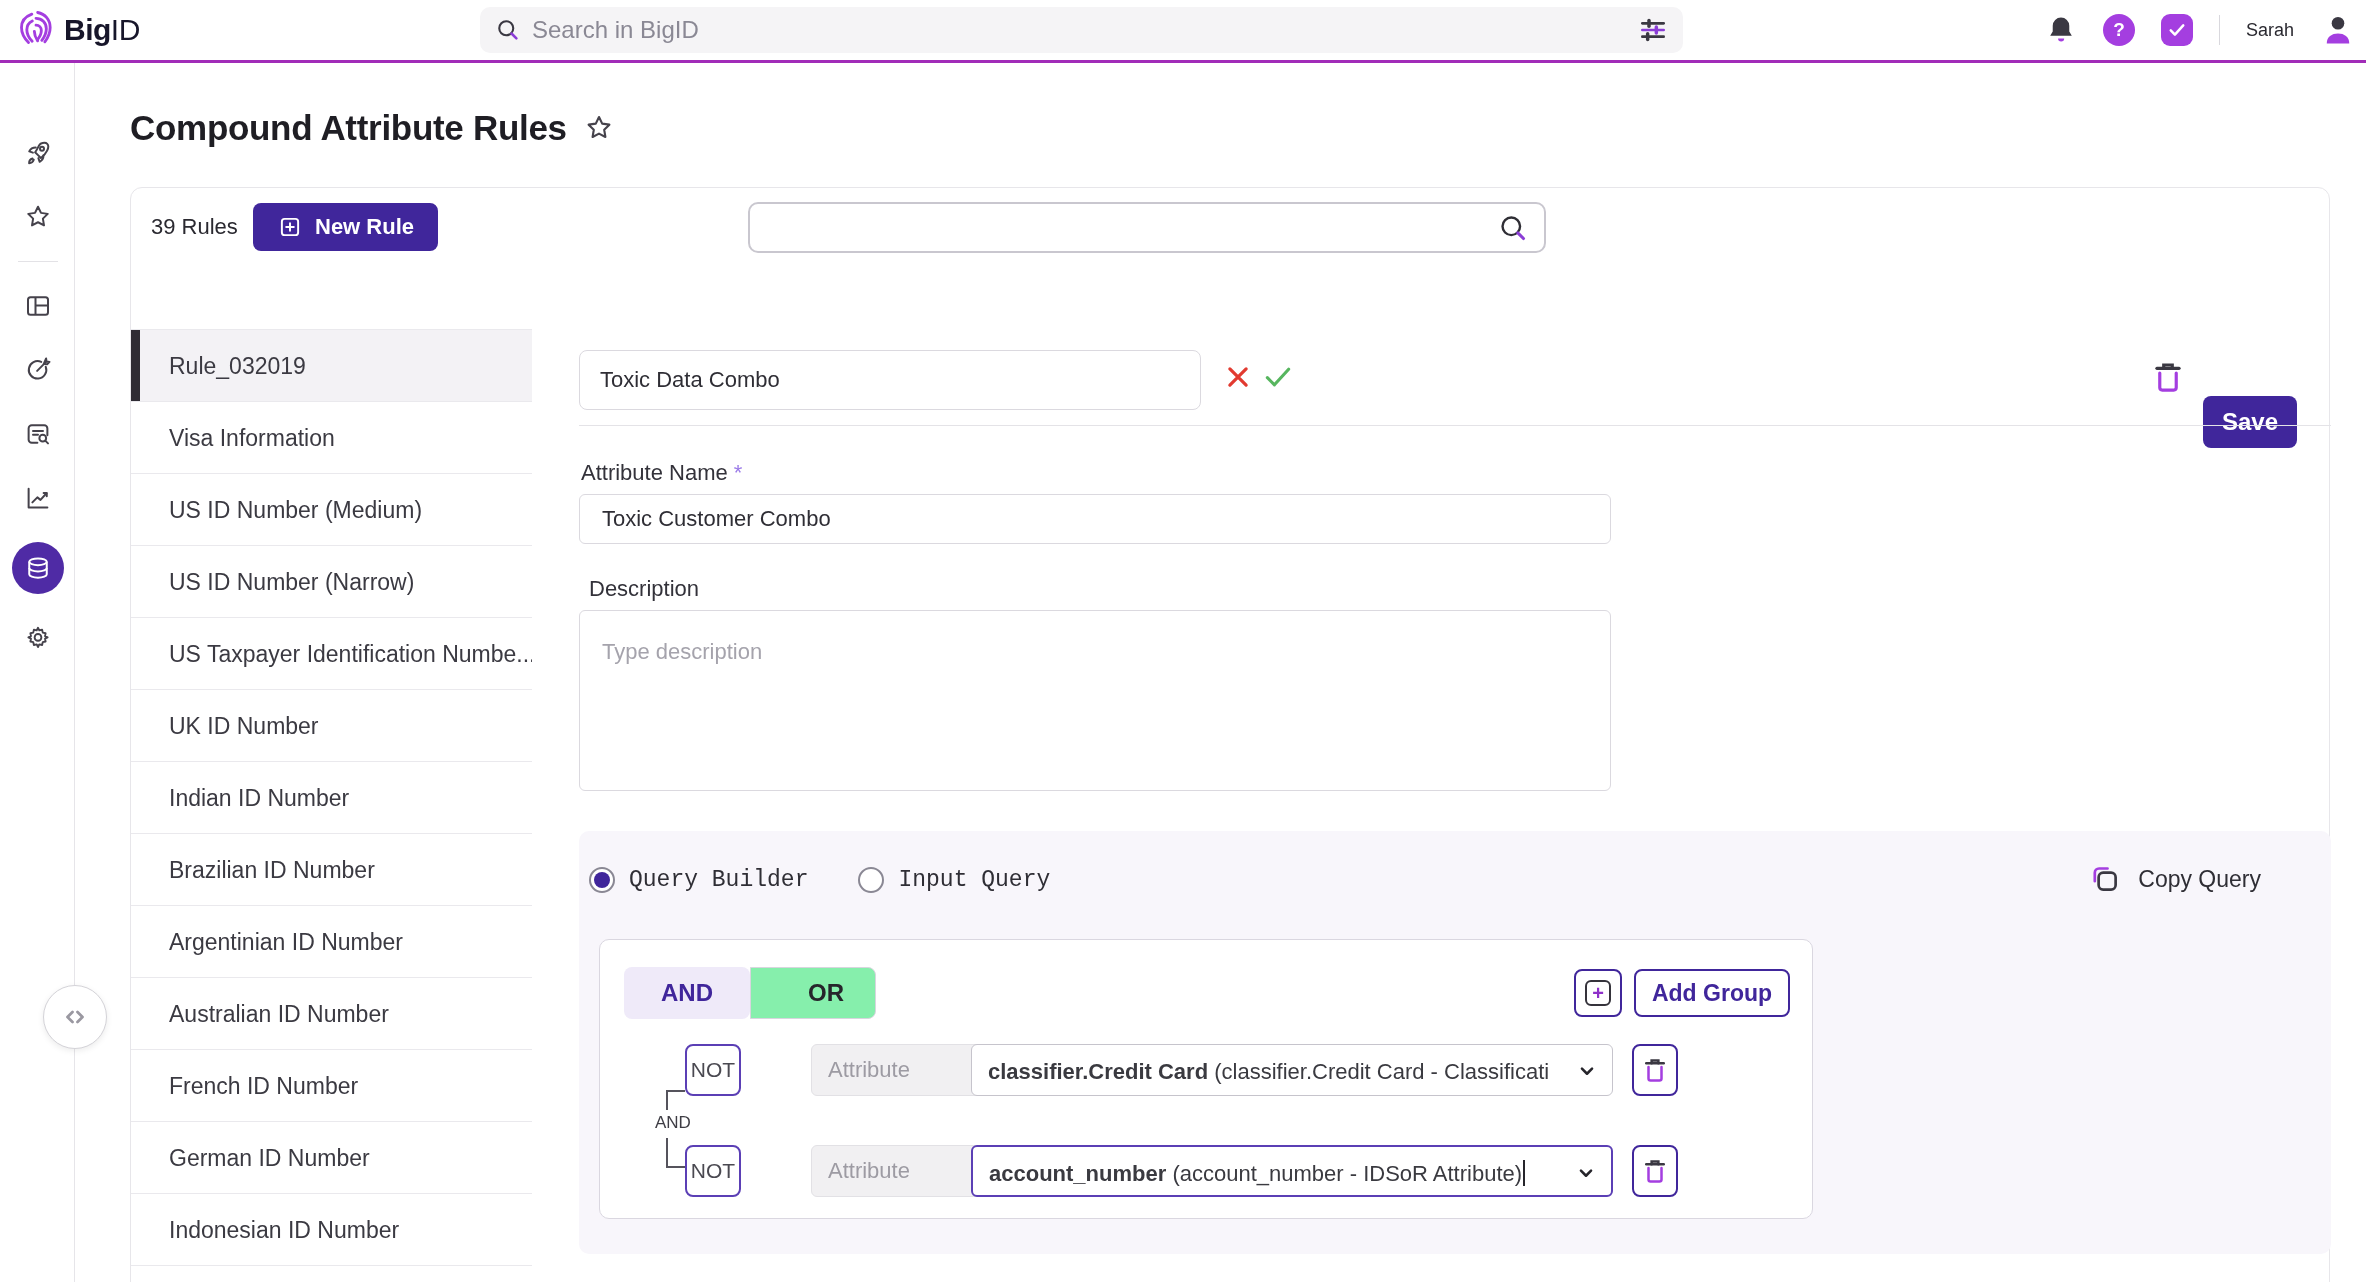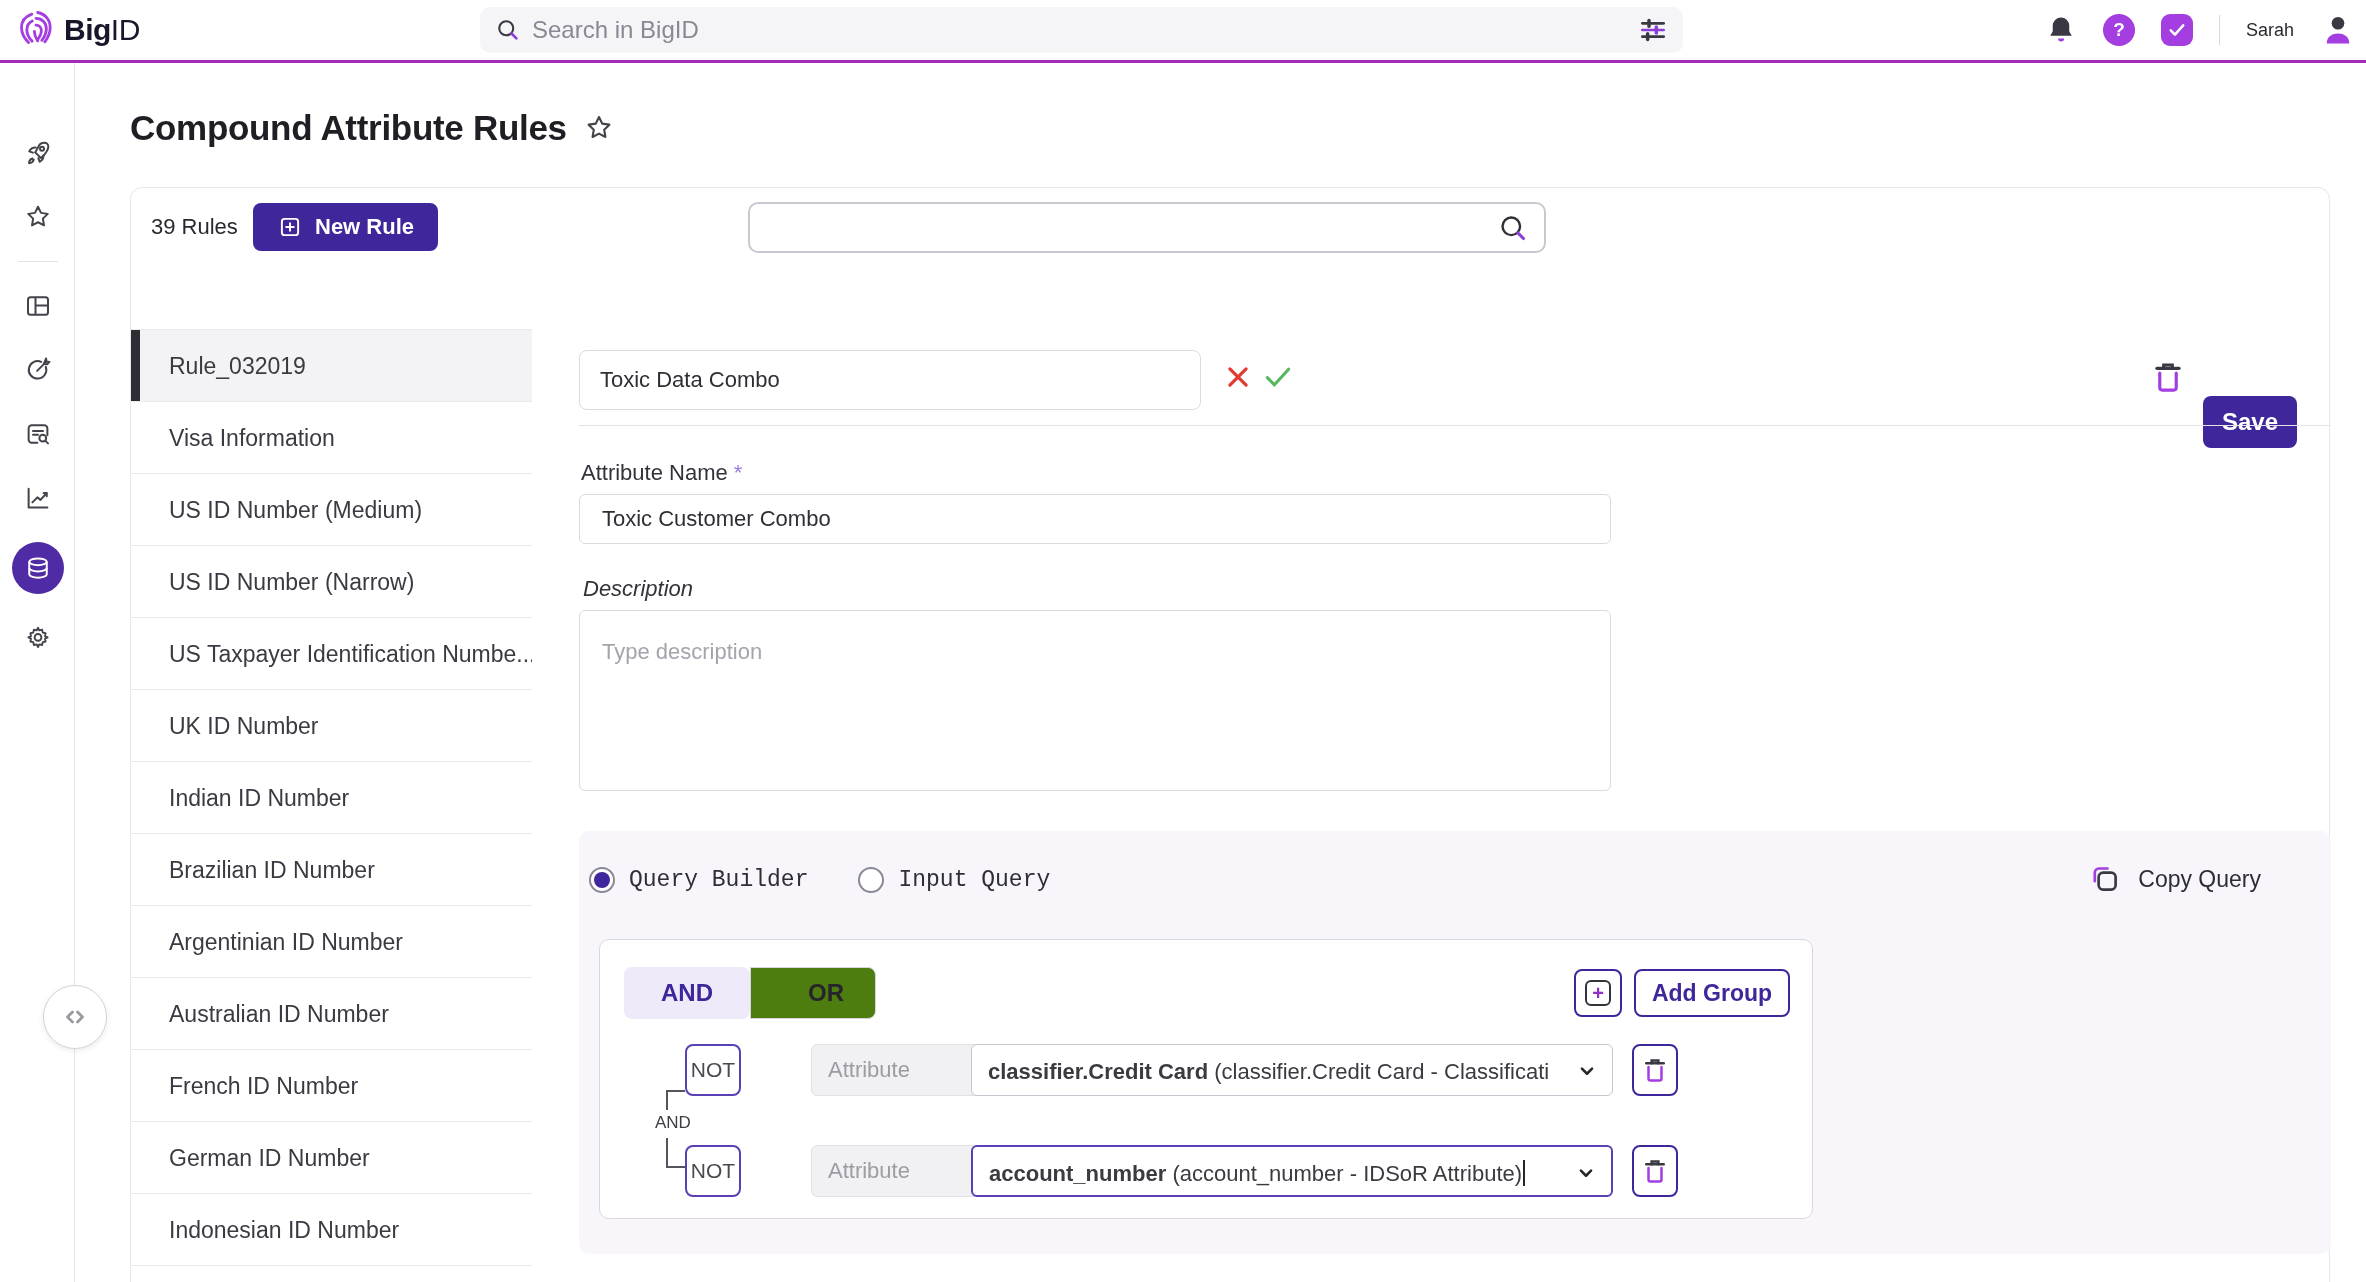--- a/index.html
+++ b/index.html
@@ -77,21 +77,21 @@
   .trash-top { position:absolute; left:1570px; top:4px; width:40px; height:46px; background:none; border:none; cursor:pointer; }
   .save-btn { position:absolute; left:1624px; top:0; width:94px; height:52px; background:#40269b; border:none;
     border-radius:8px; color:#fff; font-size:24px; font-weight:600; font-family:inherit; cursor:pointer;margin-top:46px; }
   .name-divider { position:absolute; left:0; top:237px; width:1752px; height:1px; background:#e4e3e7; }
 
   .field-label { font-size:22px; color:#33323a; }
   .req { color:#9b7be8; }
   .attr-label { position:absolute; left:2px; top:272px; }
   .attr-input { position:absolute; left:0; top:306px; width:1032px; height:50px; border:1px solid #dbd9df;
     border-radius:6px; font-size:22px; color:#2f2e35; padding:0 22px; font-family:inherit; outline:none; }
-  .desc-label { position:absolute; left:4px; top:388px;font-style:italic; }
+  .desc-label { position:absolute; left:10px; top:388px; }
   .desc-area { position:absolute; left:0; top:422px; width:1032px; height:181px; border:1px solid #dbd9df;
     border-radius:6px; font-size:22px; padding:28px 22px; font-family:inherit; color:#4c1d95; resize:none; outline:none; }
   .desc-area::placeholder { color:#a5a3ac; }
 
   
   .query-section { position:absolute; left:0; top:643px; width:1752px; height:423px; background:#f8f6fb;
     border-radius:10px; }
   .mode-row { position:absolute; left:10px; top:36px; display:flex; align-items:center; gap:50px;font-family:Liberation Mono, monospace; }
   .radio-opt { display:flex; align-items:center; gap:14px; cursor:pointer; }
   .radio { width:26px; height:26px; border-radius:50%; border:2px solid #8a8894; background:#fff; position:relative; }
@@ -100,21 +100,21 @@
   .radio-label { font-size:23px; color:#2f2e35; }
   .copy-query { position:absolute; right:70px; top:31px; display:flex; align-items:center; gap:16px; cursor:pointer; }
   .copy-label { font-size:23px; color:#2f2e35; }
 
   .group-card { position:absolute; left:20px; top:108px; width:1214px; height:280px; background:#fff;
     border:1px solid #dad7e0; border-radius:10px; }
   .andor { position:absolute; left:24px; top:27px; display:flex; }
   .andor .seg { width:126px; height:52px; display:flex; align-items:center; justify-content:center;
     font-size:24px; font-weight:700; cursor:pointer; }
   .seg-and { background:#efeaf9; color:#40269b; border-radius:8px; }
-  .seg-or { background:#4d7c0f; color:#26252b; border:1px solid #d8d5de; border-radius:0 8px 8px 0;padding-left:26px; }
+  .seg-or { background:#86efac; color:#26252b; border:1px solid #d8d5de; border-radius:0 8px 8px 0;padding-left:26px; }
   .plus-btn { position:absolute; left:974px; top:29px; width:48px; height:48px; background:#fff;
     border:2px solid #40269b; border-radius:8px; display:flex; align-items:center; justify-content:center; cursor:pointer; }
   .plus-inner { width:26px; height:26px; border:2px solid #35333b; border-radius:6px; display:flex;
     align-items:center; justify-content:center; font-size:20px; font-weight:700; color:#8e30c9; line-height:1; }
   .add-group { position:absolute; left:1034px; top:29px; width:156px; height:48px; background:#fff;
     border:2px solid #40269b; border-radius:8px; color:#40269b; font-size:23px; font-weight:700;
     font-family:inherit; cursor:pointer; }
 
   .qrow { position:absolute; left:85px; height:52px; }
   .qrow1 { top:104px; } .qrow2 { top:205px; }

